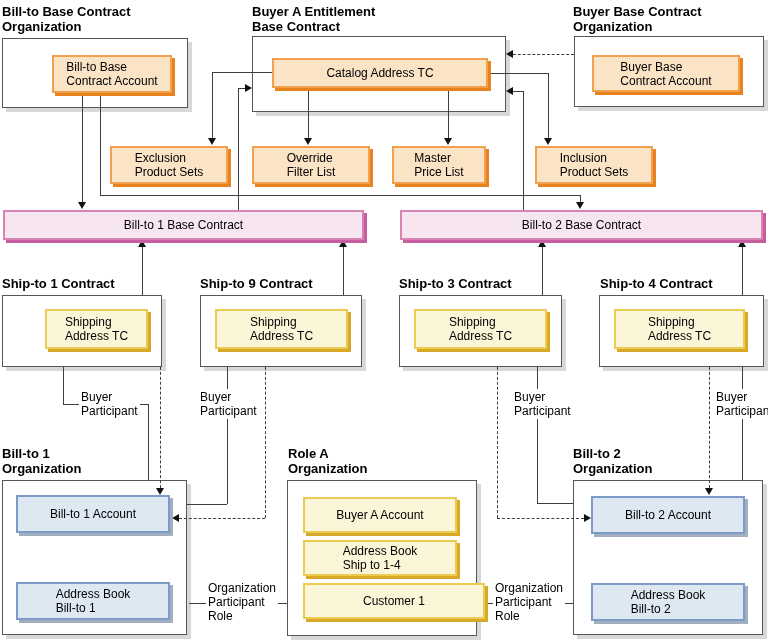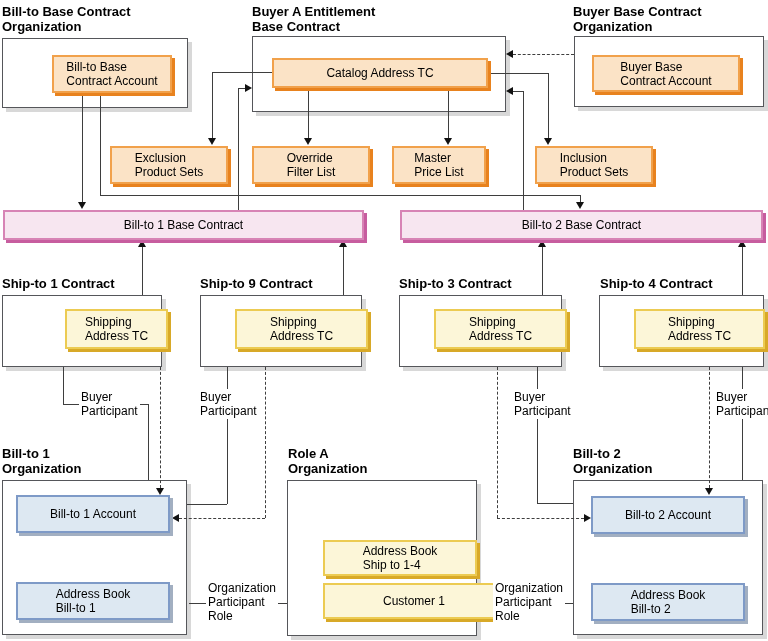--- a/index.html
+++ b/index.html
@@ -18,21 +18,21 @@
   .arr{position:absolute;width:0;height:0;z-index:2;}
   .ad{border-left:4px solid transparent;border-right:4px solid transparent;border-top:7px solid var(--arrow);}
   .au{border-left:4px solid transparent;border-right:4px solid transparent;border-bottom:7px solid var(--arrow);}
   .ar{border-top:4px solid transparent;border-bottom:4px solid transparent;border-left:7px solid var(--arrow);}
   .al{border-top:4px solid transparent;border-bottom:4px solid transparent;border-right:7px solid var(--arrow);}
   
   .nd{position:absolute;display:flex;align-items:center;justify-content:center;
       font-size:12px;line-height:14px;text-align:left;white-space:pre-line;z-index:3;}
   .or{background:var(--orange-fill);border:2px solid var(--orange-border);box-shadow:3px 3px 0 var(--orange-shadow);}
   .pk{background:var(--pink-fill);border:2px solid var(--pink-border);box-shadow:3px 3px 0 var(--pink-shadow);}
-  .yl{background:var(--yellow-fill);border:2px solid var(--yellow-border);box-shadow:3px 3px 0 var(--yellow-shadow);margin-left:20px;}
+  .yl{background:var(--yellow-fill);border:2px solid var(--yellow-border);box-shadow:3px 3px 0 var(--yellow-shadow);}
   .bl{background:var(--blue-fill);border:2px solid var(--blue-border);box-shadow:3px 3px 0 var(--blue-shadow);}
   
   .h{position:absolute;font-weight:bold;font-size:13px;line-height:15px;white-space:pre-line;z-index:4;}
   .lbl{position:absolute;font-size:12px;line-height:14px;white-space:pre-line;background:#fff;
        padding:1px 2px;z-index:4;}
 </style>
 </head>
 <body>
 
 <div class="canvas">
@@ -146,20 +146,21 @@
 Address TC</div>
   <div class="nd yl" style="left:414px;top:309px;width:133px;height:40px">Shipping
 Address TC</div>
   <div class="nd yl" style="left:614px;top:309px;width:131px;height:40px">Shipping
 Address TC</div>
 
   <div class="nd bl" style="left:16px;top:495px;width:154px;height:38px">Bill-to 1 Account</div>
   <div class="nd bl" style="left:16px;top:582px;width:154px;height:38px">Address Book
 Bill-to 1</div>
 
+  <div class="nd yl" style="left:303px;top:497px;width:154px;height:36px">Buyer A Account</div>
   <div class="nd yl" style="left:303px;top:540px;width:154px;height:36px">Address Book
 Ship to 1-4</div>
   <div class="nd yl" style="left:303px;top:583px;width:182px;height:36px">Customer 1</div>
 
   <div class="nd bl" style="left:591px;top:496px;width:154px;height:38px">Bill-to 2 Account</div>
   <div class="nd bl" style="left:591px;top:583px;width:154px;height:38px">Address Book
 Bill-to 2</div>
 
   <div class="h" style="left:2px;top:4px">Bill-to Base Contract
 Organization</div>

